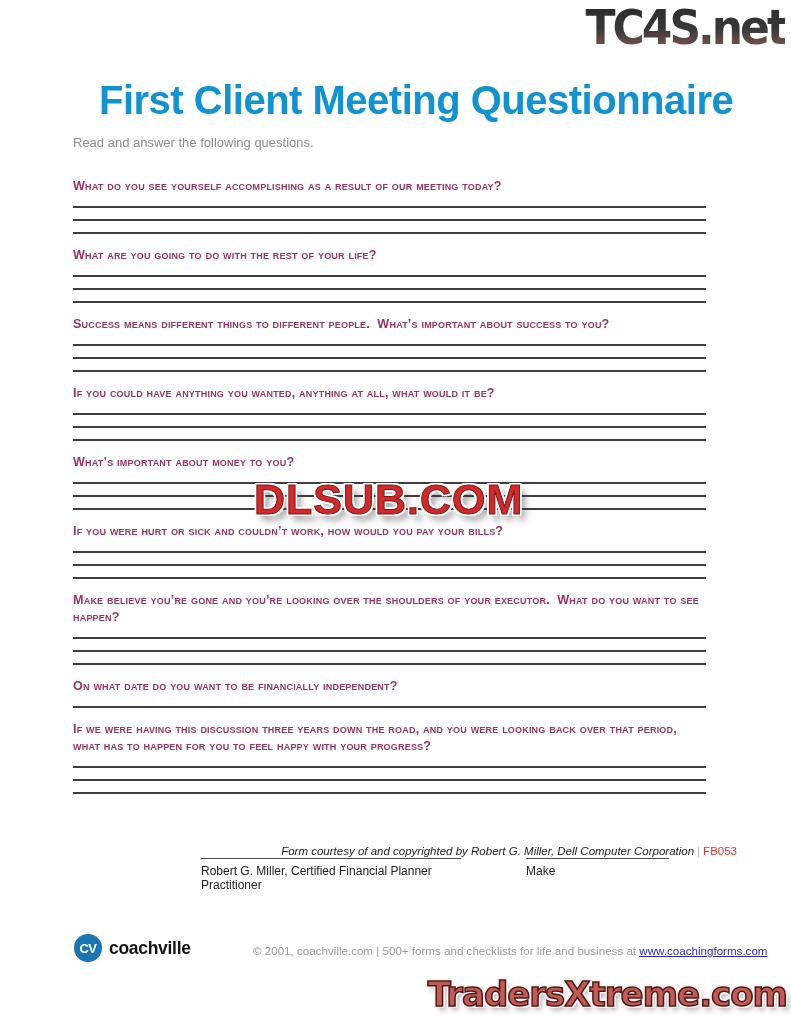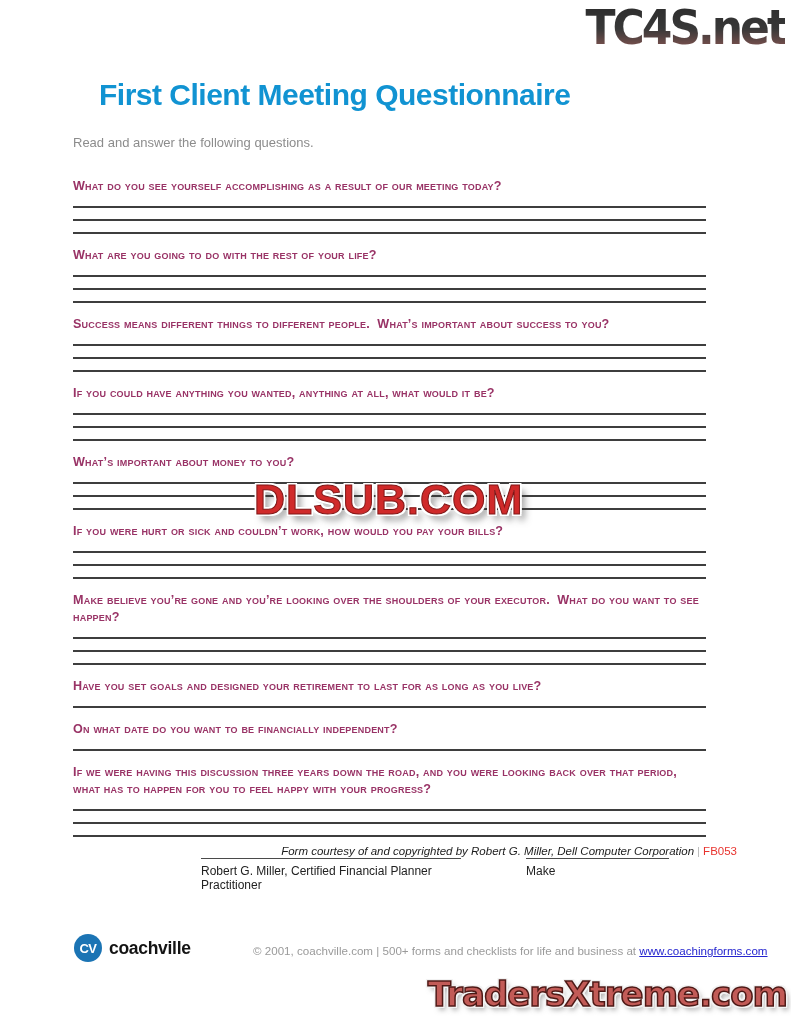--- a/index.html
+++ b/index.html
@@ -42,21 +42,21 @@
     text-shadow:
       -2px 0 0 #f2f2f2, 2px 0 0 #f2f2f2, 0 -2px 0 #f2f2f2, 0 2px 0 #f2f2f2,
       -2px -2px 0 #f2f2f2, 2px 2px 0 #f2f2f2, -2px 2px 0 #f2f2f2, 2px -2px 0 #f2f2f2,
       3px 4px 5px rgba(90,90,90,.5);
     z-index:50;
   }
 
   
   .title {
     position:absolute; top:78px; left:99px;
-    font-size:30px; font-weight:bold; letter-spacing:-.5px;
+    font-size:40px; font-weight:bold; letter-spacing:-.5px;
     color:var(--title_blue,#1193d2);
   }
   .instructions {
     position:absolute; top:135px; left:73px;
     font-size:13px; color:var(--instr_gray,#8c8c8c);
   }
 
   
   #questions { position:absolute; top:170px; left:73px; width:633px; padding-top:8px; }
   .question { margin-top:13px; }
@@ -143,24 +143,20 @@
         <div class="answer-line"></div>
         <div class="answer-line"></div>
       </div>
       <div class="question">
         <div class="q-label">Make believe you’re gone and you’re looking over the shoulders of your executor.  What do you want to see happen?</div>
         <div class="answer-line"></div>
         <div class="answer-line"></div>
         <div class="answer-line"></div>
       </div>
       <div class="question">
-        <div class="q-label">Have you set goals and designed your retirement to last for as long as you live?</div>
-        <div class="answer-line"></div>
-      </div>
-      <div class="question">
         <div class="q-label">On what date do you want to be financially independent?</div>
         <div class="answer-line"></div>
       </div>
       <div class="question">
         <div class="q-label">If we were having this discussion three years down the road, and you were looking back over that period, what has to happen for you to feel happy with your progress?</div>
         <div class="answer-line"></div>
         <div class="answer-line"></div>
         <div class="answer-line"></div>
       </div>
     </div>

